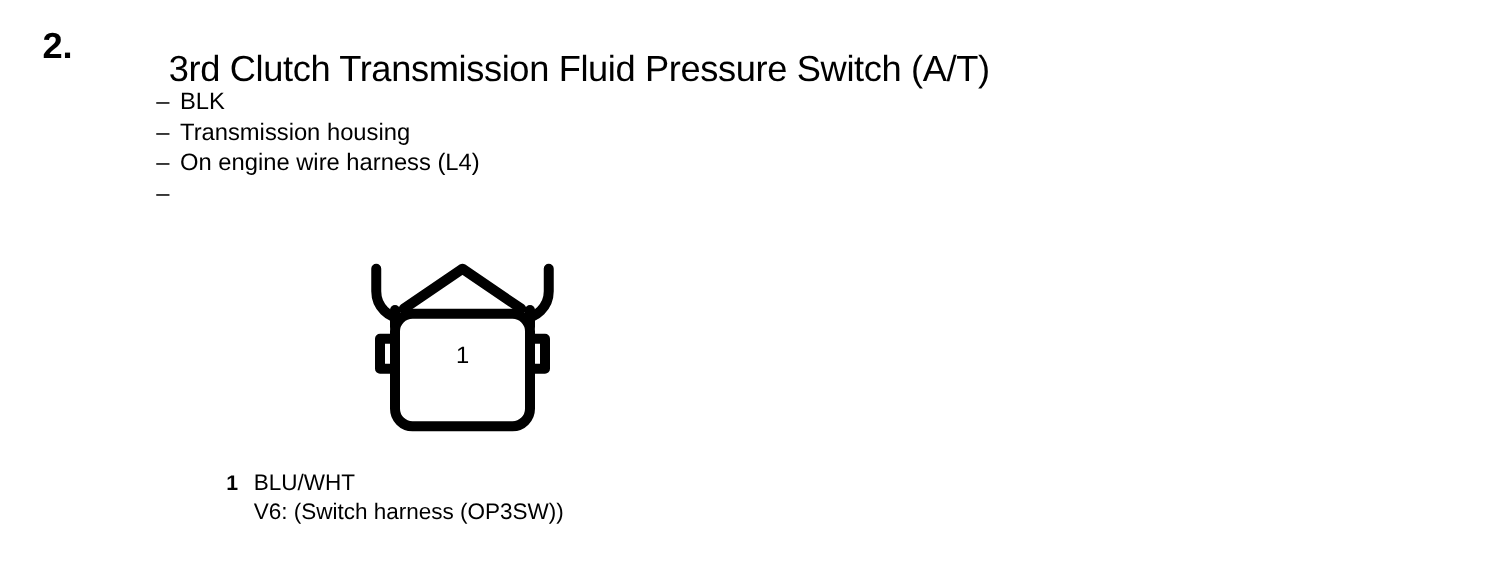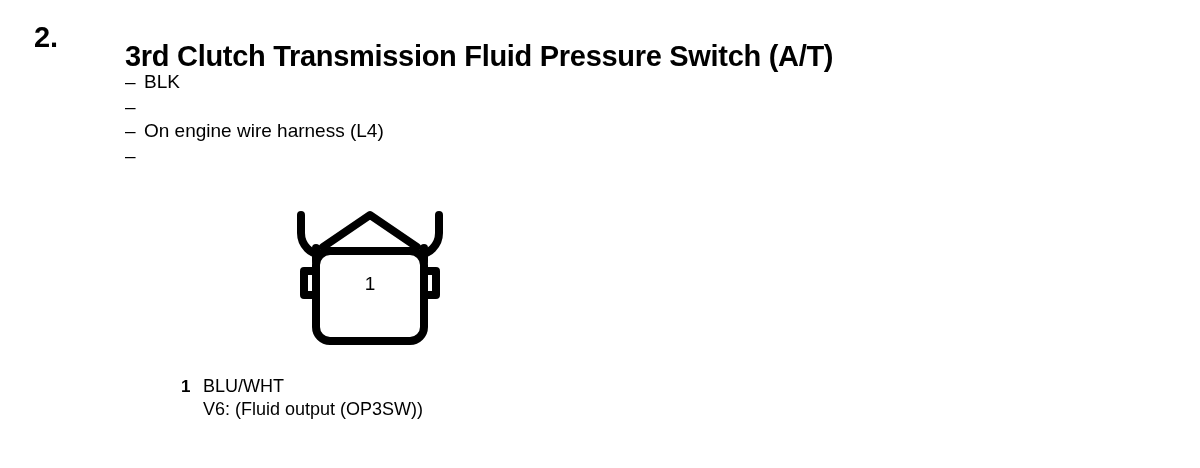--- a/index.html
+++ b/index.html
@@ -21,24 +21,24 @@
     position: absolute;
     left: 34px;
     top: 20px;
     font-size: 29px;
     font-weight: bold;
     letter-spacing: -0.2px;
     line-height: 34px;
   }
   .section-title {
     position: absolute;
-    left: 125px;
+    left: 135px;
     top: 20px;
     font-size: 29px;
-    font-weight: bold;
+    font-weight: normal;
     letter-spacing: -0.3px;
     line-height: 34px;
     white-space: nowrap;
   }
 
   
   .spec-list {
     position: absolute;
     left: 125px;
     top: 70px;
@@ -106,20 +106,21 @@
 
 <h1 class="section-title">3rd Clutch Transmission Fluid Pressure Switch (A/T)</h1>
 
 <ul class="spec-list">
   <li class="spec-item">
     <span class="spec-dash">–</span>
     <span>BLK</span>
   </li>
   <li class="spec-item">
     <span class="spec-dash">–</span>
+    <span>Transmission housing</span>
   </li>
   <li class="spec-item">
     <span class="spec-dash">–</span>
     <span>On engine wire harness (L4)</span>
   </li>
   <li class="spec-item">
     <span class="spec-dash">–</span>
   </li>
 </ul>
 
@@ -144,15 +145,15 @@
   </svg>
 </div>
 
 <div class="pin-legend">
   <div class="legend-row">
     <span class="legend-pin-no">1</span>
     <span>BLU/WHT</span>
   </div>
   <div class="legend-row">
     <span class="legend-indent"></span>
-    <span>V6: (Fluid output (OP3SW))</span>
+    <span>V6: (Switch harness (OP3SW))</span>
   </div>
 </div>
 
 </body></html>

